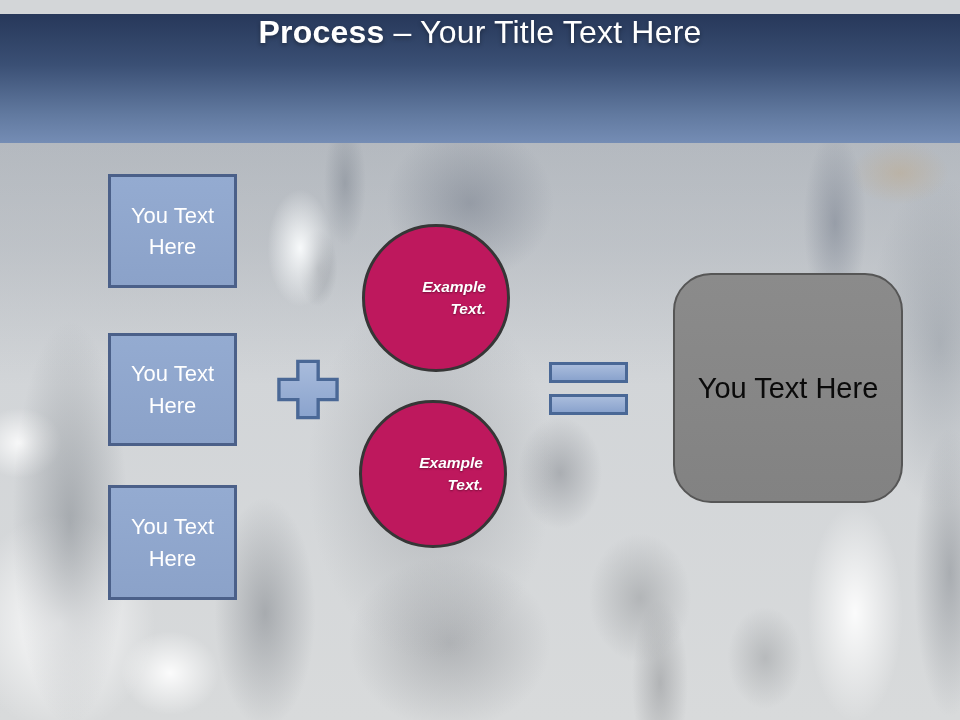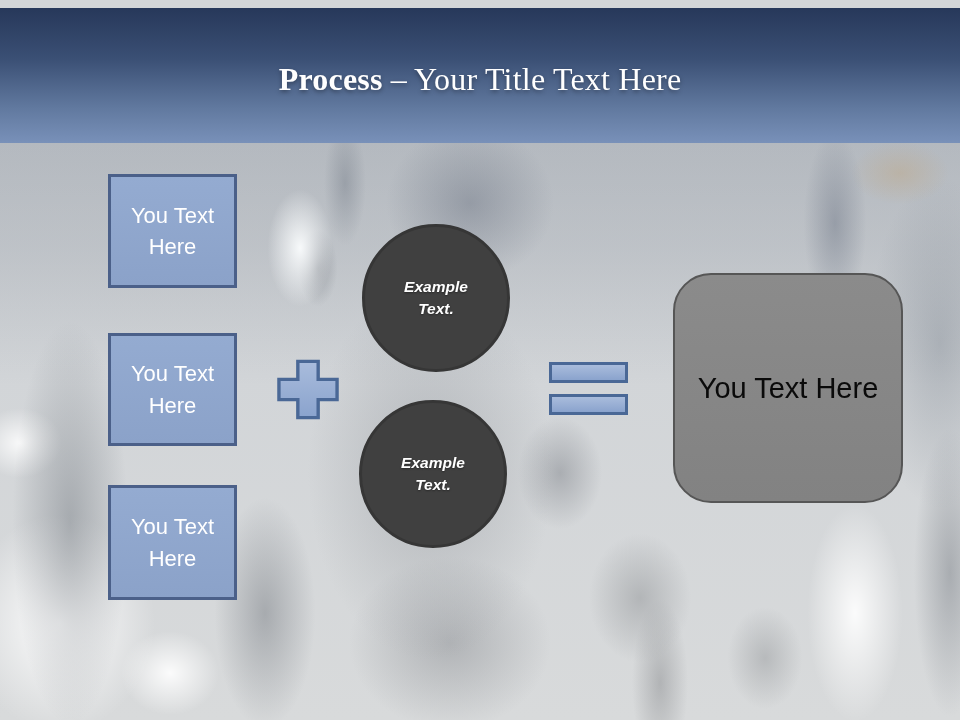--- a/index.html
+++ b/index.html
@@ -2,25 +2,24 @@
 <html><head>
 <meta charset="utf-8">
 <style>
   html,body{margin:0;padding:0;background:#222;}
   .slide{
     position:relative;width:960px;height:720px;overflow:hidden;
     font-family:"Liberation Sans",sans-serif;background:#d3d6d8;
   }
   
   .header{
-    position:absolute;left:0;top:8px;width:960px;height:143px;
+    position:absolute;left:0;top:14px;width:960px;height:143px;
     background:linear-gradient(180deg,#27385a 0%,#3a4f74 35%,#61799f 70%,#7e96bf 100%);
-    display:flex;align-items:center;justify-content:center;
+    display:flex;align-items:flex-start;justify-content:center;
     border-bottom:1px solid #9fb0c8;
-    font-family:Liberation Serif, serif;
   }
   .title{
     margin:0;color:#fff;font-size:32px;font-weight:normal;letter-spacing:.2px;
     text-shadow:0 2px 4px rgba(0,0,0,.35);white-space:pre;
   }
   .title .t-bold{font-weight:bold;}
   
   .photo{
     position:absolute;left:0;top:143px;width:960px;height:577px;
     background-image:
@@ -62,22 +61,22 @@
   .plus-wrap{position:absolute;left:277px;top:359px;width:62px;height:61px;}
   .equals-wrap{position:absolute;left:549px;top:362px;width:79px;}
   .eq-bar{
     box-sizing:border-box;width:79px;height:21px;
     background:linear-gradient(180deg,#a9bcdc,#8aa3cd);
     border:3px solid #4a6896;
   }
   .eq-bar.second{margin-top:11px;}
   .circle{
     position:absolute;width:148px;height:148px;border-radius:50%;box-sizing:border-box;
-    background:#404040;border:3px solid #363636;
-    display:flex;align-items:center;justify-content:center;text-align:center;
+    background:#be185d;border:3px solid #363636;
+    display:flex;align-items:center;justify-content:center;text-align:right;
   }
   .c1{left:362px;top:224px;}
   .c2{left:359px;top:400px;}
   .circle .lbl{
     width:100px;color:#fff;font-weight:bold;font-style:italic;
     font-size:15.5px;line-height:1.45;text-shadow:0 1px 2px rgba(0,0,0,.4);
   }
   .result-box{
     position:absolute;left:673px;top:273px;width:230px;height:230px;box-sizing:border-box;
     background:linear-gradient(180deg,#8b8b8b,#828282);

